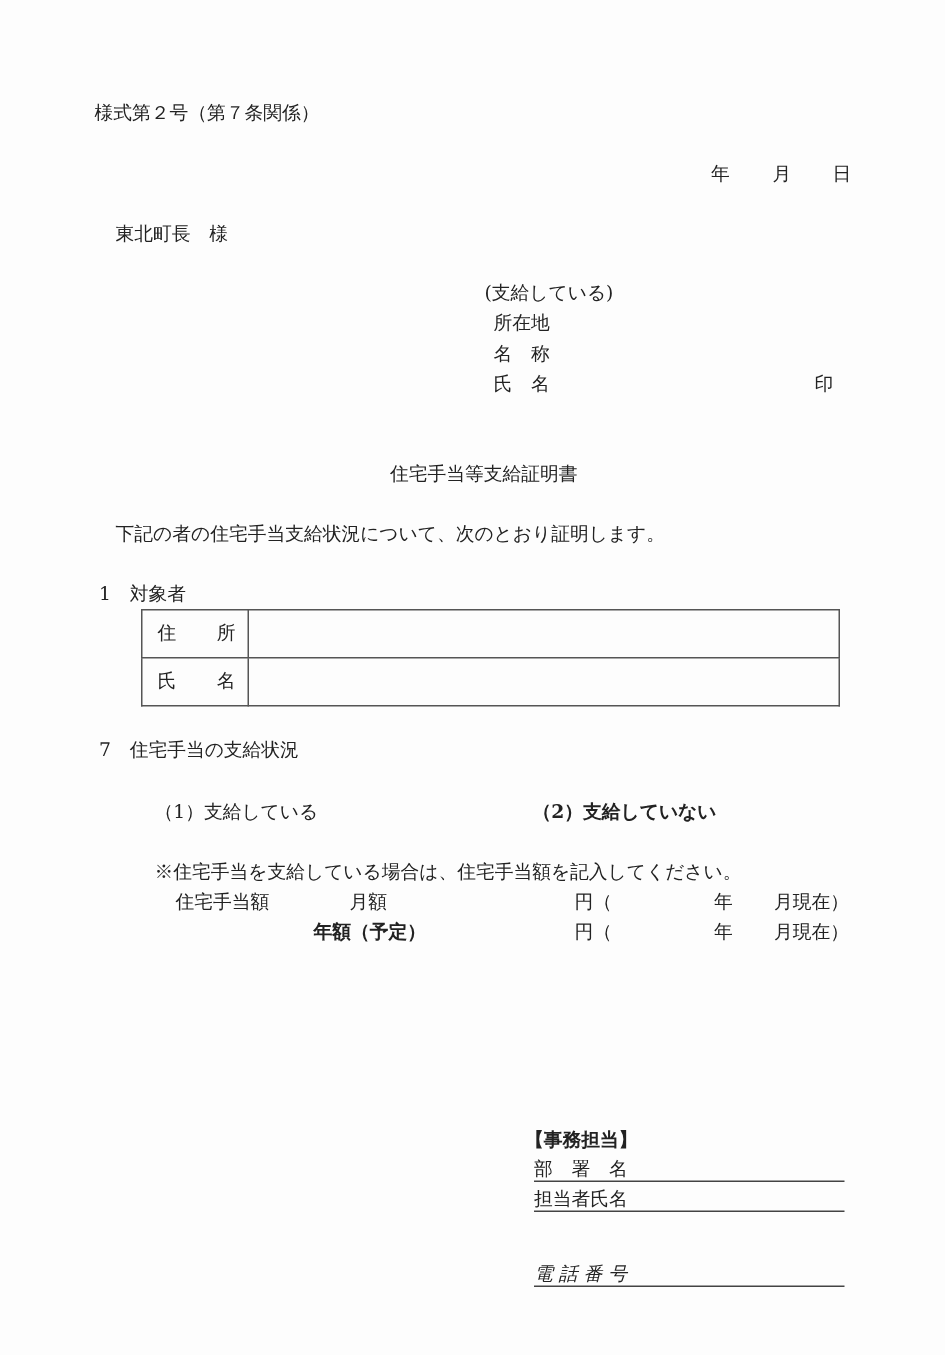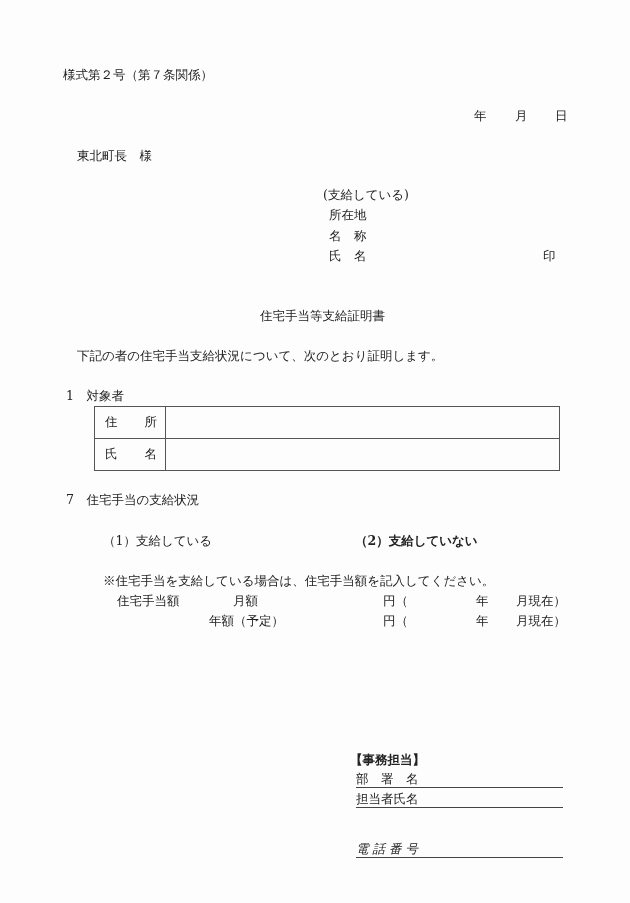--- a/index.html
+++ b/index.html
@@ -64,21 +64,21 @@
 <div class="abs" style="left:355px;top:533px;font-weight:bold;">（2）支給していない</div>
 
 <div class="abs" style="left:103px;top:573px;">※住宅手当を支給している場合は、住宅手当額を記入してください。</div>
 
 <div class="abs" style="left:117px;top:593px;">住宅手当額</div>
 <div class="abs" style="left:191px;top:593px;margin-left:42px;">月額</div>
 <div class="abs" style="left:383px;top:593px;">円（</div>
 <div class="abs" style="left:476px;top:593px;">年</div>
 <div class="abs" style="left:516px;top:593px;">月現在）</div>
 
-<div class="abs" style="left:209px;top:613px;">年額（予定）</div>
+<div class="abs" style="left:209px;top:613px;font-weight:bold;">年額（予定）</div>
 <div class="abs" style="left:383px;top:613px;">円（</div>
 <div class="abs" style="left:476px;top:613px;">年</div>
 <div class="abs" style="left:516px;top:613px;">月現在）</div>
 
 <div class="abs" style="left:350px;top:752px;font-weight:bold;">【事務担当】</div>
 <div class="uline" style="top:771px;"><span>部　署　名</span></div>
 <div class="uline" style="top:791px;"><span>担当者氏名</span></div>
 <div class="uline" style="top:841px;font-style:italic;"><span>電 話 番 号</span></div>
 
 </body></html>

